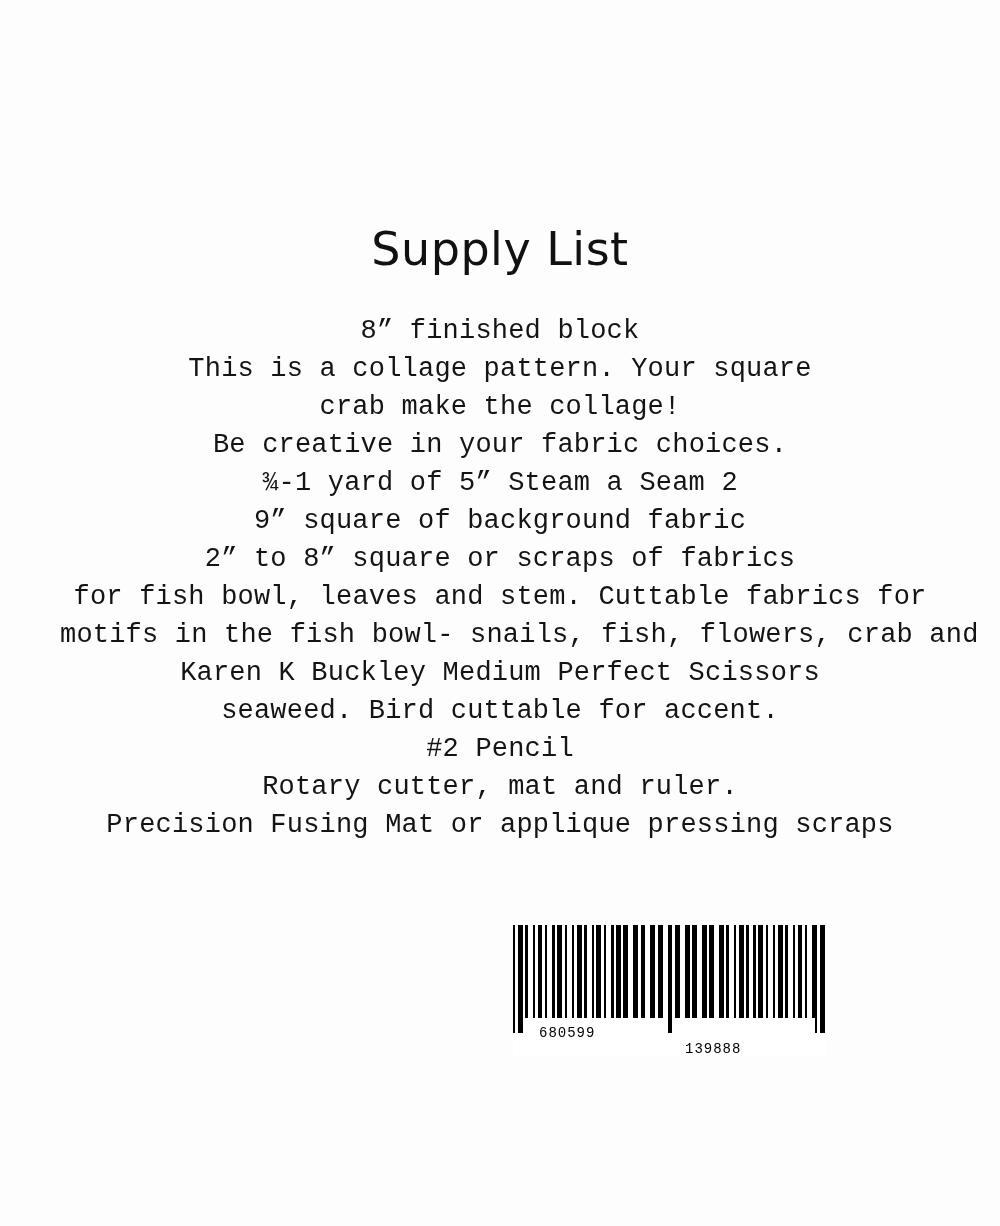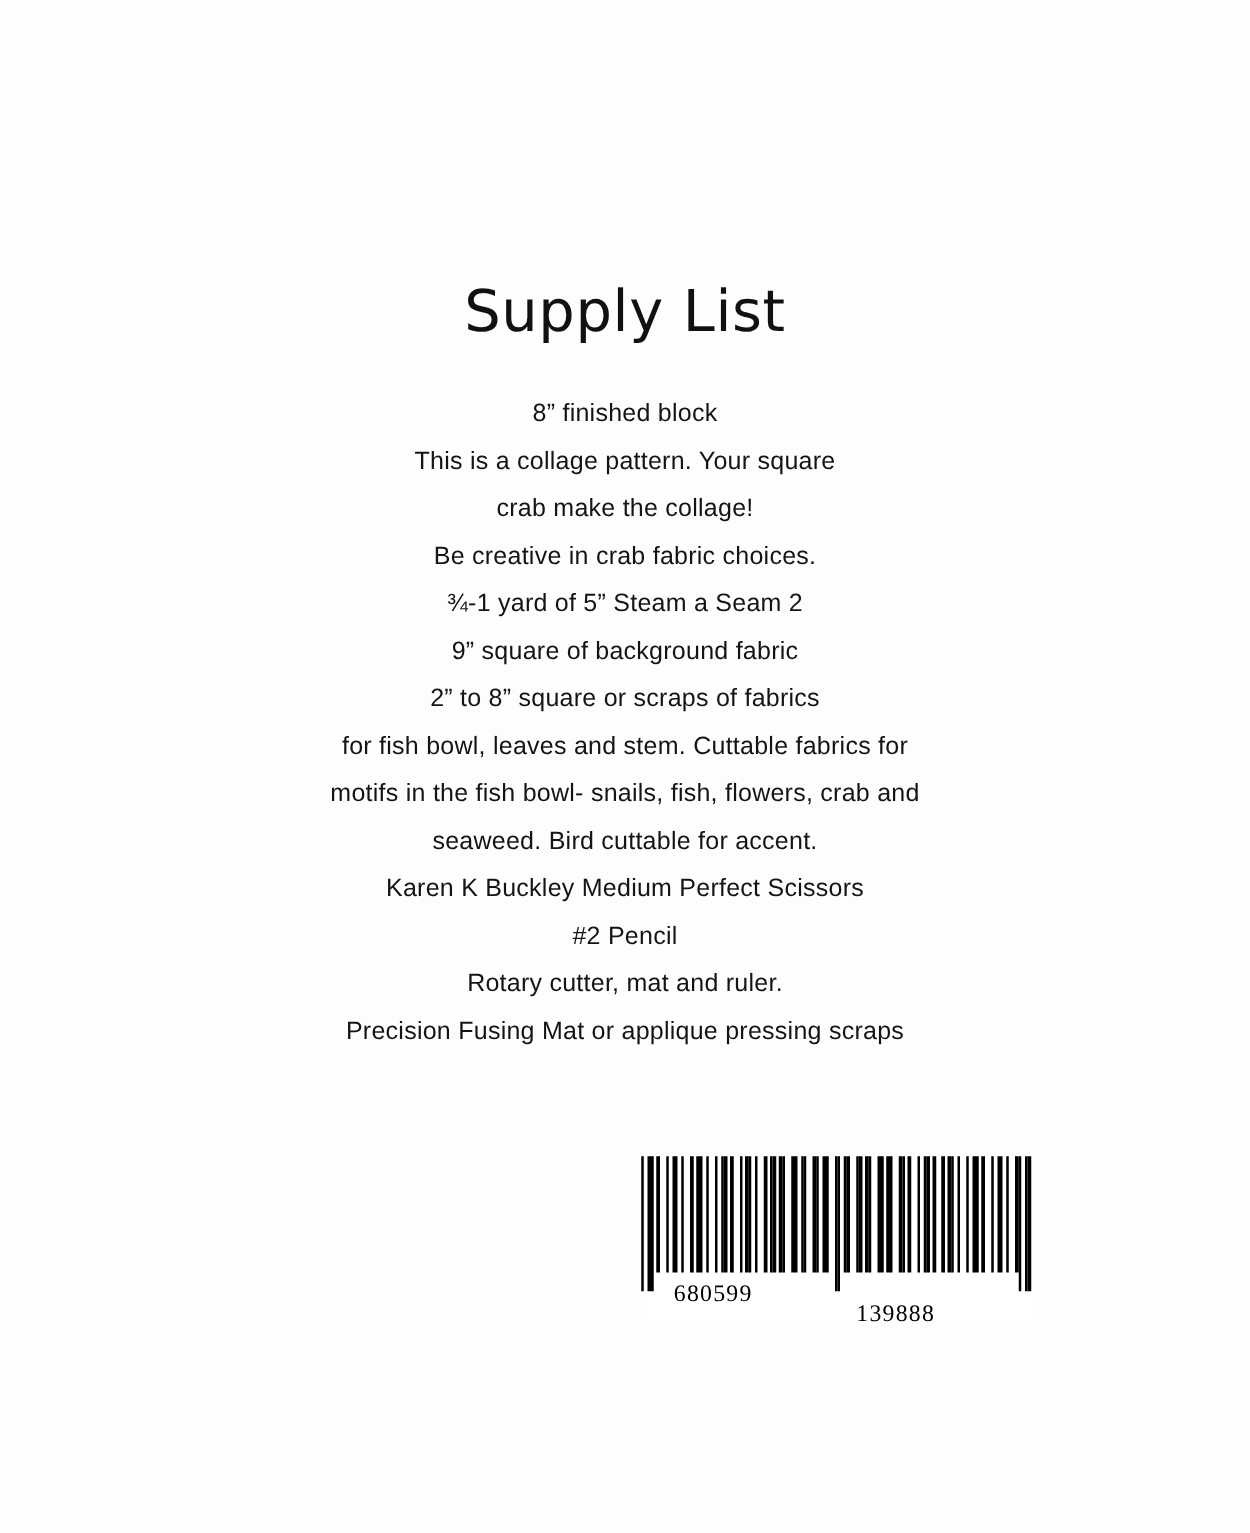--- a/index.html
+++ b/index.html
@@ -33,22 +33,22 @@
     font-weight: 400;
   }
   .supply-lines {
     position: absolute;
     top: 312px;
     left: 60px;
     width: 880px;
     text-align: center;
   }
   .supply-line {
-    font-family: Liberation Sans, sans-serif;
-    font-size: 20px;
+    font-family: Liberation Mono, monospace;
+    font-size: 27px;
     line-height: 38px;
     color: #141414;
     white-space: nowrap;
     letter-spacing: 0.2px;
   }
   .barcode-wrap {
     position: absolute;
     left: 513px;
     top: 925px;
     width: 313px;
@@ -74,22 +74,22 @@
   .space {
     background: transparent;
     height: 100%;
   }
   .barcode-digits {
     position: absolute;
     left: 0;
     top: 100px;
     width: 313px;
     height: 28px;
-    font-family: Liberation Serif, serif;
-    font-size: 19px;
+    font-family: Liberation Mono, monospace;
+    font-size: 14px;
     color: #000;
     letter-spacing: 1px;
   }
   .barcode-digits .left-digits {
     position: absolute;
     left: 26px;
     top: 0;
   }
   .barcode-digits .right-digits {
     position: absolute;
@@ -101,28 +101,28 @@
 <body>
 
 <div class="page">
 
   <div class="title">Supply List</div>
 
   <div class="supply-lines">
     <div class="supply-line">8” finished block</div>
     <div class="supply-line">This is a collage pattern. Your square</div>
     <div class="supply-line">crab make the collage!</div>
-    <div class="supply-line">Be creative in crab fabric choices.</div>
+    <div class="supply-line">Be creative in your fabric choices.</div>
     <div class="supply-line">¾-1 yard of 5” Steam a Seam 2</div>
     <div class="supply-line">9” square of background fabric</div>
     <div class="supply-line">2” to 8” square or scraps of fabrics</div>
     <div class="supply-line">for fish bowl, leaves and stem. Cuttable fabrics for</div>
     <div class="supply-line">motifs in the fish bowl- snails, fish, flowers, crab and</div>
+    <div class="supply-line">Karen K Buckley Medium Perfect Scissors</div>
     <div class="supply-line">seaweed. Bird cuttable for accent.</div>
-    <div class="supply-line">Karen K Buckley Medium Perfect Scissors</div>
     <div class="supply-line">#2 Pencil</div>
     <div class="supply-line">Rotary cutter, mat and ruler.</div>
     <div class="supply-line">Precision Fusing Mat or applique pressing scraps</div>
   </div>
 
   <div class="barcode-wrap">
     <div class="barcode-bars" id="barcode-bars">
         <div class="bar" style="width: 2.46457px;"></div>
         <div class="space" style="width: 2.46457px;"></div>
         <div class="bar" style="width: 2.46457px;"></div>

